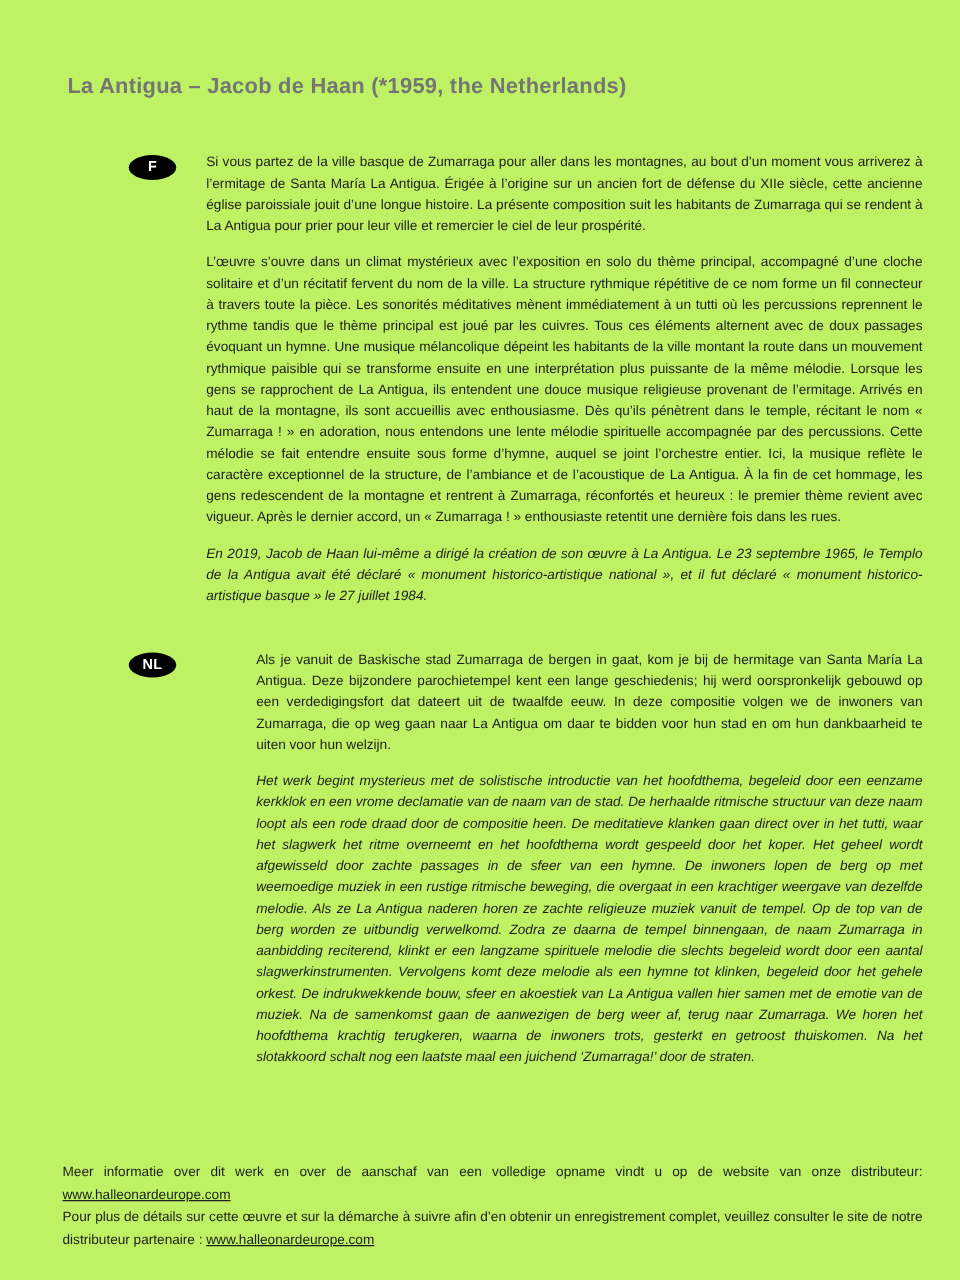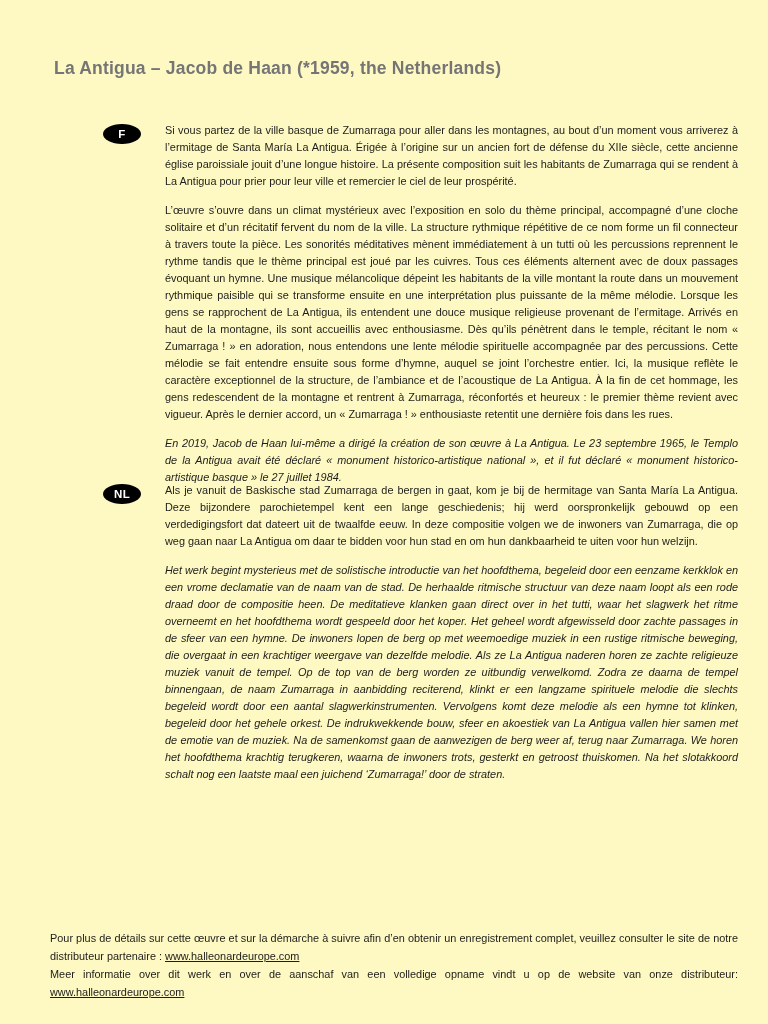--- a/index.html
+++ b/index.html
@@ -1,21 +1,21 @@
 <!DOCTYPE html>
 <html><head>
 <meta charset="utf-8">
 <style>
   * { margin: 0; padding: 0; box-sizing: border-box; }
   html, body { background: #ffffff; }
   .page {
     position: relative;
     width: 768px;
     height: 1024px;
-    background: #fef9c3;
+    background: #bef264;
     font-family: "Liberation Sans", "DejaVu Sans", sans-serif;
     color: #1d1d1b;
     overflow: hidden;
   }
   .page-title {
     position: absolute;
     left: 54px;
     top: 58px;
     font-size: 17.5px;
     font-weight: bold;
@@ -24,21 +24,21 @@
     white-space: nowrap;
   }
   .lang-section {
     position: absolute;
     left: 103px;
     width: 635px;
     display: flex;
     align-items: flex-start;
   }
   .section-french { top: 122px; }
-  .section-dutch  { top: 482px; }
+  .section-dutch  { top: 520px; gap: 40px; }
   .badge-col { flex: 0 0 38px; }
   .lang-badge {
     display: flex;
     align-items: center;
     justify-content: center;
     width: 38px;
     height: 20px;
     background: #000000;
     border-radius: 50%;
     color: #ffffff;
@@ -100,17 +100,17 @@
     <div class="badge-col">
       <span class="lang-badge">NL</span>
     </div>
     <div class="text-col">
       <p>Als je vanuit de Baskische stad Zumarraga de bergen in gaat, kom je bij de hermitage van Santa María La Antigua. Deze bijzondere parochietempel kent een lange geschiedenis; hij werd oorspronkelijk gebouwd op een verdedigingsfort dat dateert uit de twaalfde eeuw. In deze compositie volgen we de inwoners van Zumarraga, die op weg gaan naar La Antigua om daar te bidden voor hun stad en om hun dankbaarheid te uiten voor hun welzijn.</p>
       <p>Het werk begint mysterieus met de solistische introductie van het hoofdthema, begeleid door een eenzame kerkklok en een vrome declamatie van de naam van de stad. De herhaalde ritmische structuur van deze naam loopt als een rode draad door de compositie heen. De meditatieve klanken gaan direct over in het tutti, waar het slagwerk het ritme overneemt en het hoofdthema wordt gespeeld door het koper. Het geheel wordt afgewisseld door zachte passages in de sfeer van een hymne. De inwoners lopen de berg op met weemoedige muziek in een rustige ritmische beweging, die overgaat in een krachtiger weergave van dezelfde melodie. Als ze La Antigua naderen horen ze zachte religieuze muziek vanuit de tempel. Op de top van de berg worden ze uitbundig verwelkomd. Zodra ze daarna de tempel binnengaan, de naam Zumarraga in aanbidding reciterend, klinkt er een langzame spirituele melodie die slechts begeleid wordt door een aantal slagwerkinstrumenten. Vervolgens komt deze melodie als een hymne tot klinken, begeleid door het gehele orkest. De indrukwekkende bouw, sfeer en akoestiek van La Antigua vallen hier samen met de emotie van de muziek. Na de samenkomst gaan de aanwezigen de berg weer af, terug naar Zumarraga. We horen het hoofdthema krachtig terugkeren, waarna de inwoners trots, gesterkt en getroost thuiskomen. Na het slotakkoord schalt nog een laatste maal een juichend ‘Zumarraga!’ door de straten.</p>
     </div>
   </section>
 
   <footer class="page-footer">
+    <p class="footer-line nl"><span>Meer informatie over dit werk en over de aanschaf van een volledige opname vindt u op de website van onze distributeur: </span><a class="footer-link">www.halleonardeurope.com</a></p>
     <p class="footer-line fr"><span>Pour plus de détails sur cette œuvre et sur la démarche à suivre afin d’en obtenir un enregistrement complet, veuillez consulter le site de notre distributeur partenaire : </span><a class="footer-link">www.halleonardeurope.com</a></p>
-    <p class="footer-line nl"><span>Meer informatie over dit werk en over de aanschaf van een volledige opname vindt u op de website van onze distributeur: </span><a class="footer-link">www.halleonardeurope.com</a></p>
   </footer>
 
 </div>
 
 </body></html>

